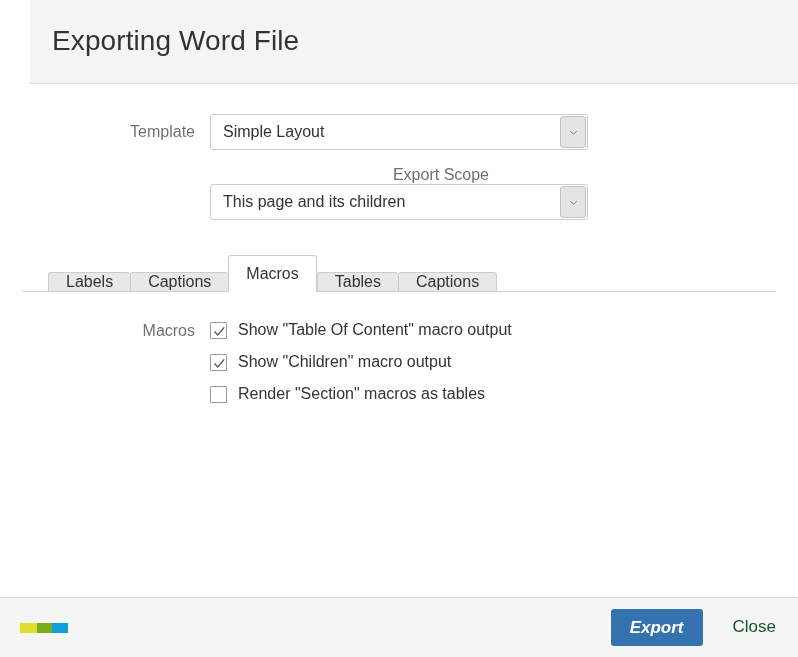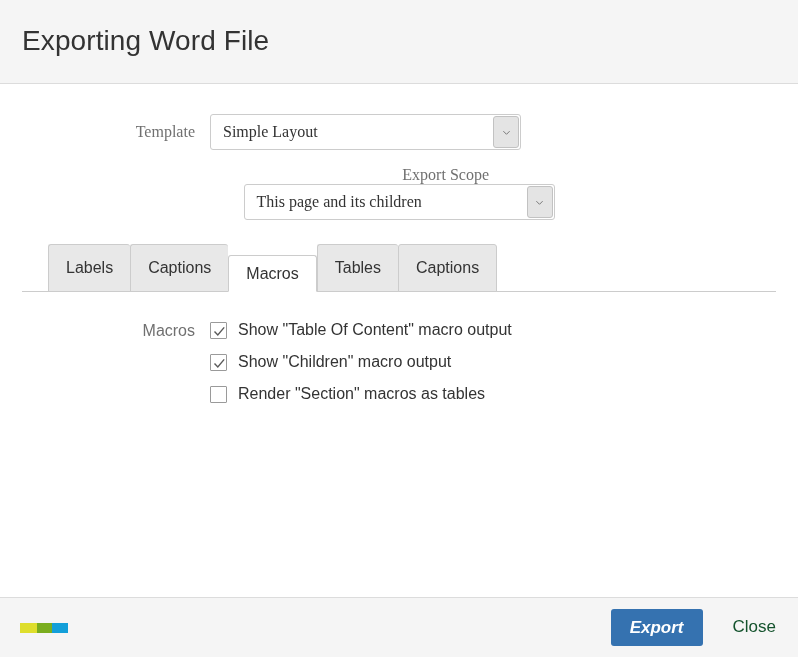--- a/index.html
+++ b/index.html
@@ -28,20 +28,21 @@
   
   .dlg-header {
     height: 84px;
     box-sizing: border-box;
     background: #f5f5f5;
     border-bottom: 1px solid #dcdcdc;
     display: flex;
     align-items: center;
     padding: 0 22px;
     flex: 0 0 auto;
+    margin-left: 30px;
   }
   .dlg-title {
     font-size: 28px;
     font-weight: normal;
     color: #333333;
     letter-spacing: 0.1px;
     line-height: 1.1;
   }
 
   
@@ -51,38 +52,37 @@
     position: relative;
     padding: 0;
     overflow: hidden;
   }
 
   
   .form-row {
     display: flex;
     align-items: center;
     margin-top: 0;
-    font-family: Liberation Serif, serif;
   }
   .form-row.first { padding-top: 30px; }
   .form-row.second { padding-top: 16px; flex-direction: column; }
 
   .form-label {
     width: 210px;
     text-align: right;
     padding-right: 15px;
     box-sizing: border-box;
     font-size: 16px;
     color: #707070;
     white-space: nowrap;
   }
 
   .select-wrap {
     position: relative;
-    width: 311px;
+    width: 378px;
     height: 36px;
     box-sizing: border-box;
     background: #ffffff;
     border: 1px solid #cccccc;
     border-radius: 3px;
     display: flex;
     align-items: center;
   }
   .select-value {
     padding-left: 12px;
@@ -129,21 +129,21 @@
     background: #cccccc;
   }
   .tabs {
     position: relative;
     display: flex;
     align-items: flex-end;
     height: 37px;
     z-index: 2;
   }
   .tab {
-    height: 48px;
+    height: 20px;
     padding: 0 17px;
     box-sizing: border-box;
     display: flex;
     align-items: center;
     justify-content: center;
     font-size: 16px;
     color: #333333;
     background: #e8e8e8;
     border: 1px solid #cccccc;
     border-bottom: 1px solid #cccccc;

